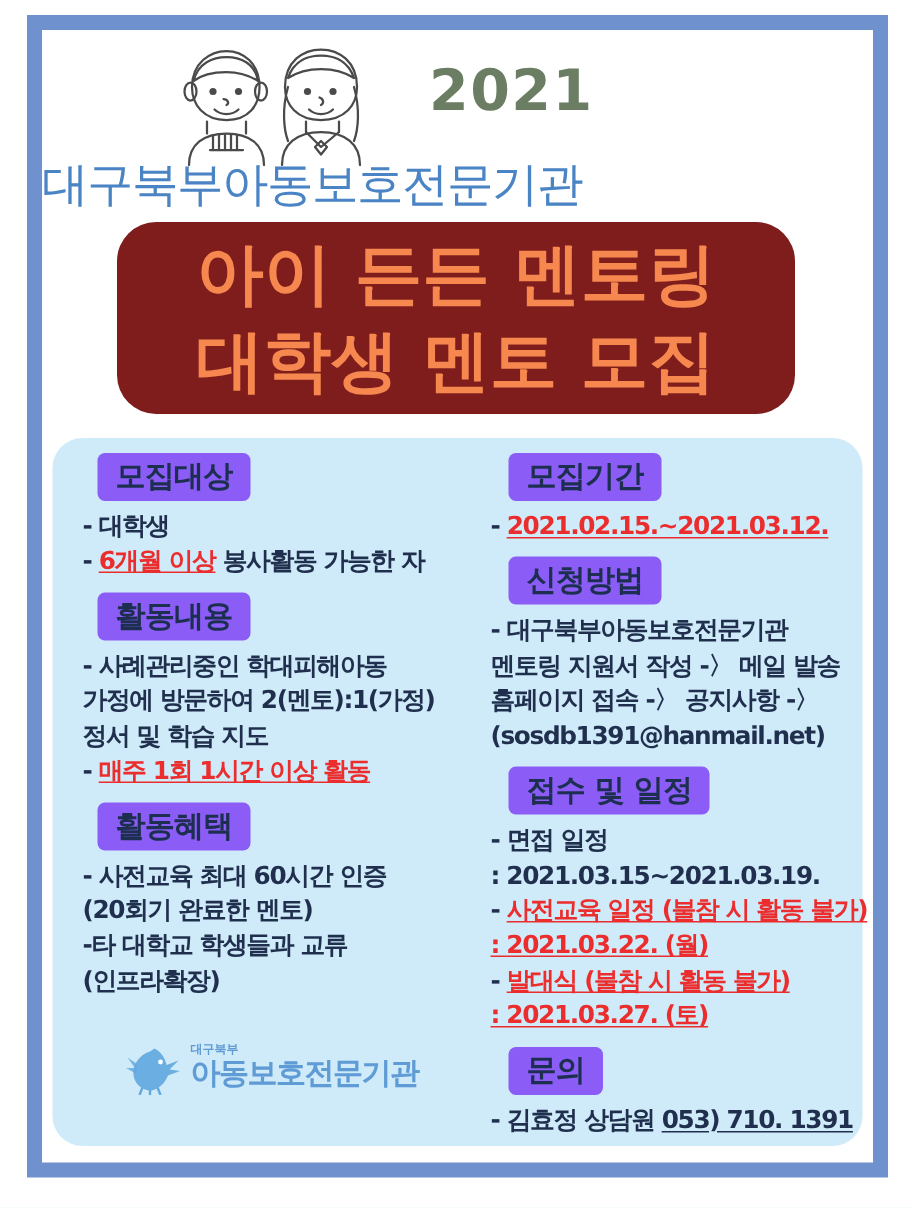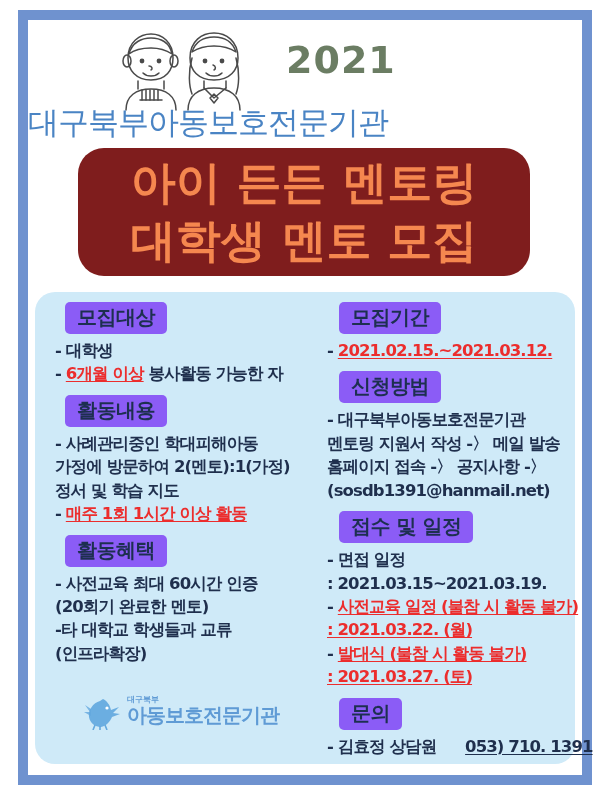--- a/index.html
+++ b/index.html
@@ -137,21 +137,20 @@
   .sec-body .ln { white-space: nowrap; }
 
   .hl {
     color: #ec2d2d;
     text-decoration: underline;
     text-underline-offset: 2px;
   }
   .ul-only {
     text-decoration: underline;
     text-underline-offset: 2px;
-    margin-left: 24px;
   }
 
   
   .logo {
     position: absolute;
     left: 48px;
     top: 404px;
     display: flex;
     gap: 6px;
   }

